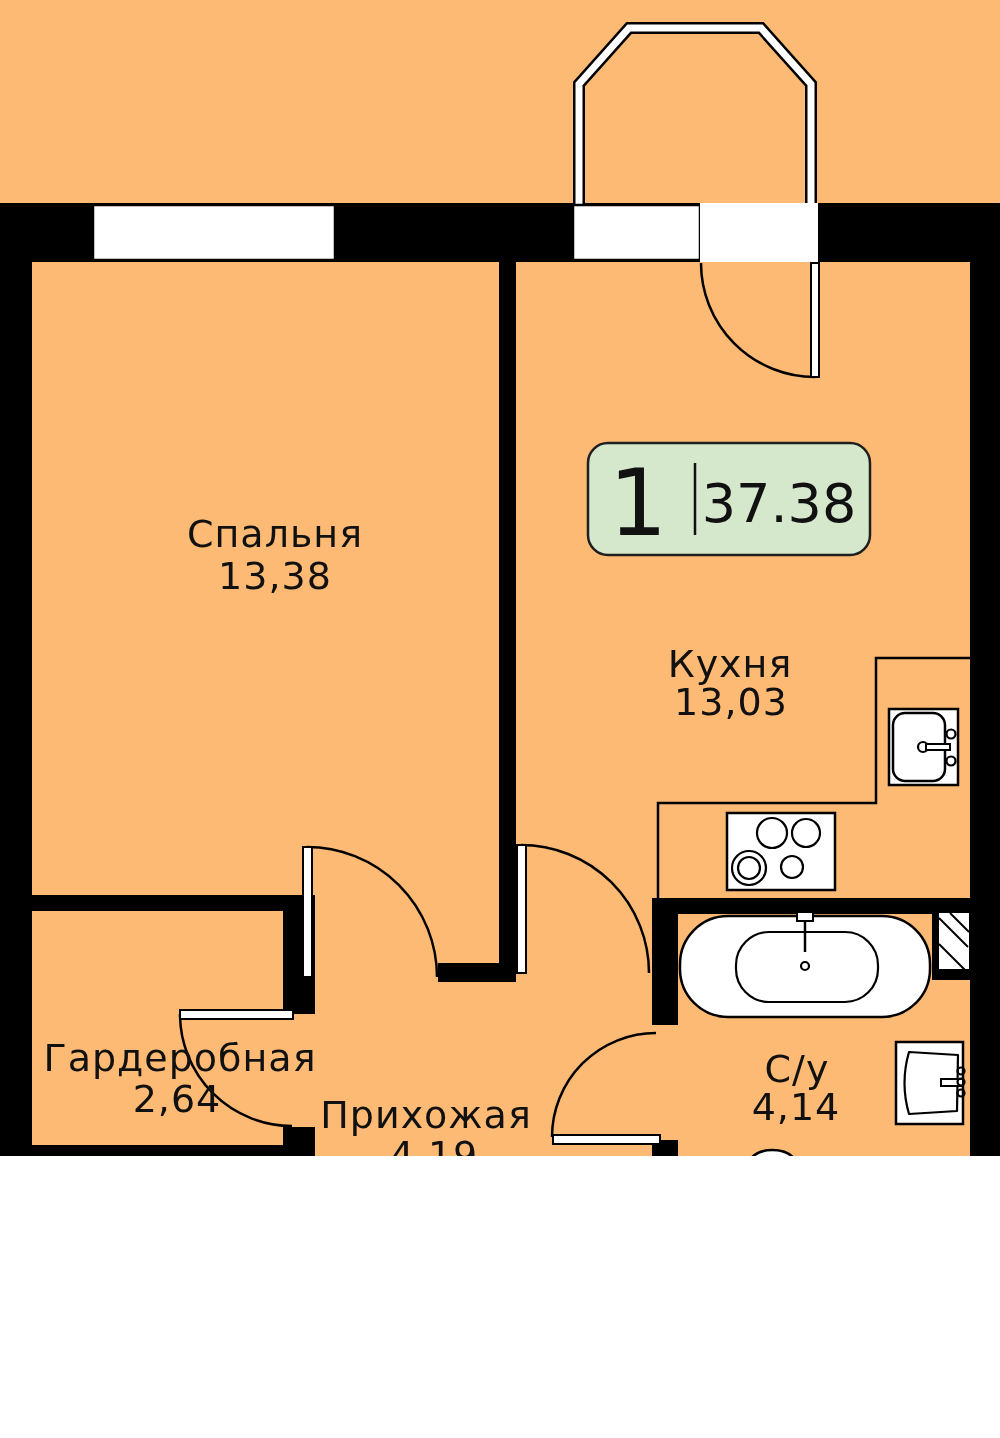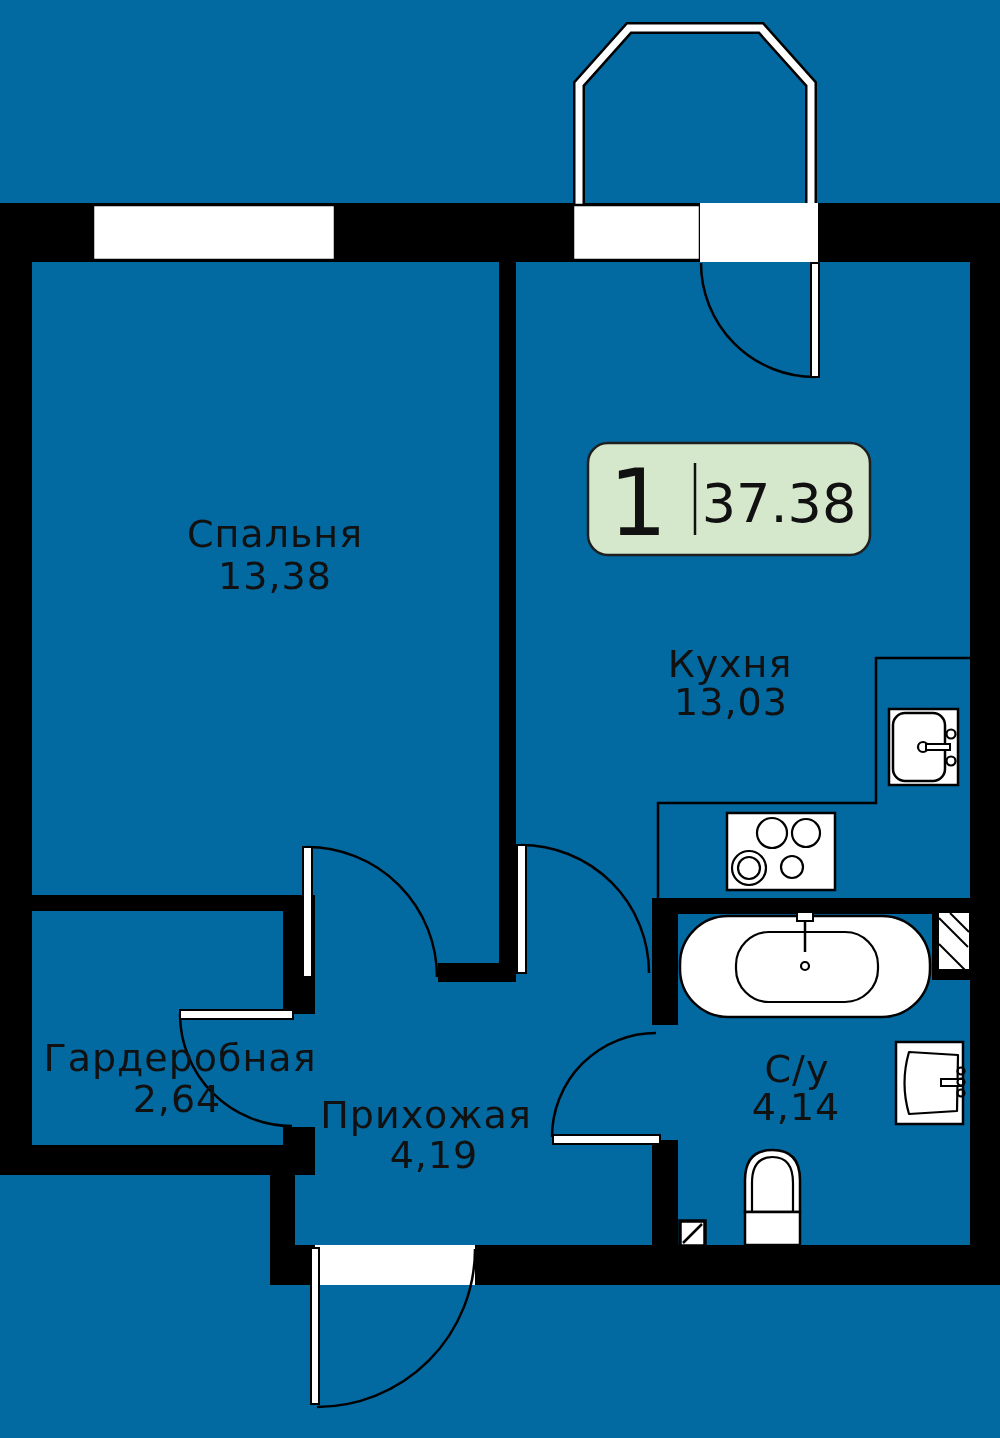--- a/index.html
+++ b/index.html
@@ -1,16 +1,16 @@
 <!DOCTYPE html>
 <html><head>
 <meta charset="utf-8">
 <style>
   html,body{margin:0;padding:0;background:#ffffff;}
-  .stage{width:1000px;height:1438px;position:relative;background:#0369a1;margin:0;}
+  .stage{width:1000px;height:1156px;position:relative;background:#fdba74;margin:0;}
   svg{display:block;}
   text{font-family:"DejaVu Sans","Liberation Sans",sans-serif;fill:#111111;}
   .room-name{font-size:38px;letter-spacing:1px;}
   .room-area{font-size:38px;letter-spacing:1px;}
   .badge-rooms{font-size:92px;}
   .badge-area{font-size:54px;}
   .thin{stroke:#000;stroke-width:2.5;fill:none;}
   .fix{stroke:#000;stroke-width:2.5;fill:#ffffff;}
   .fixn{stroke:#000;stroke-width:2.2;fill:none;}
 </style>

